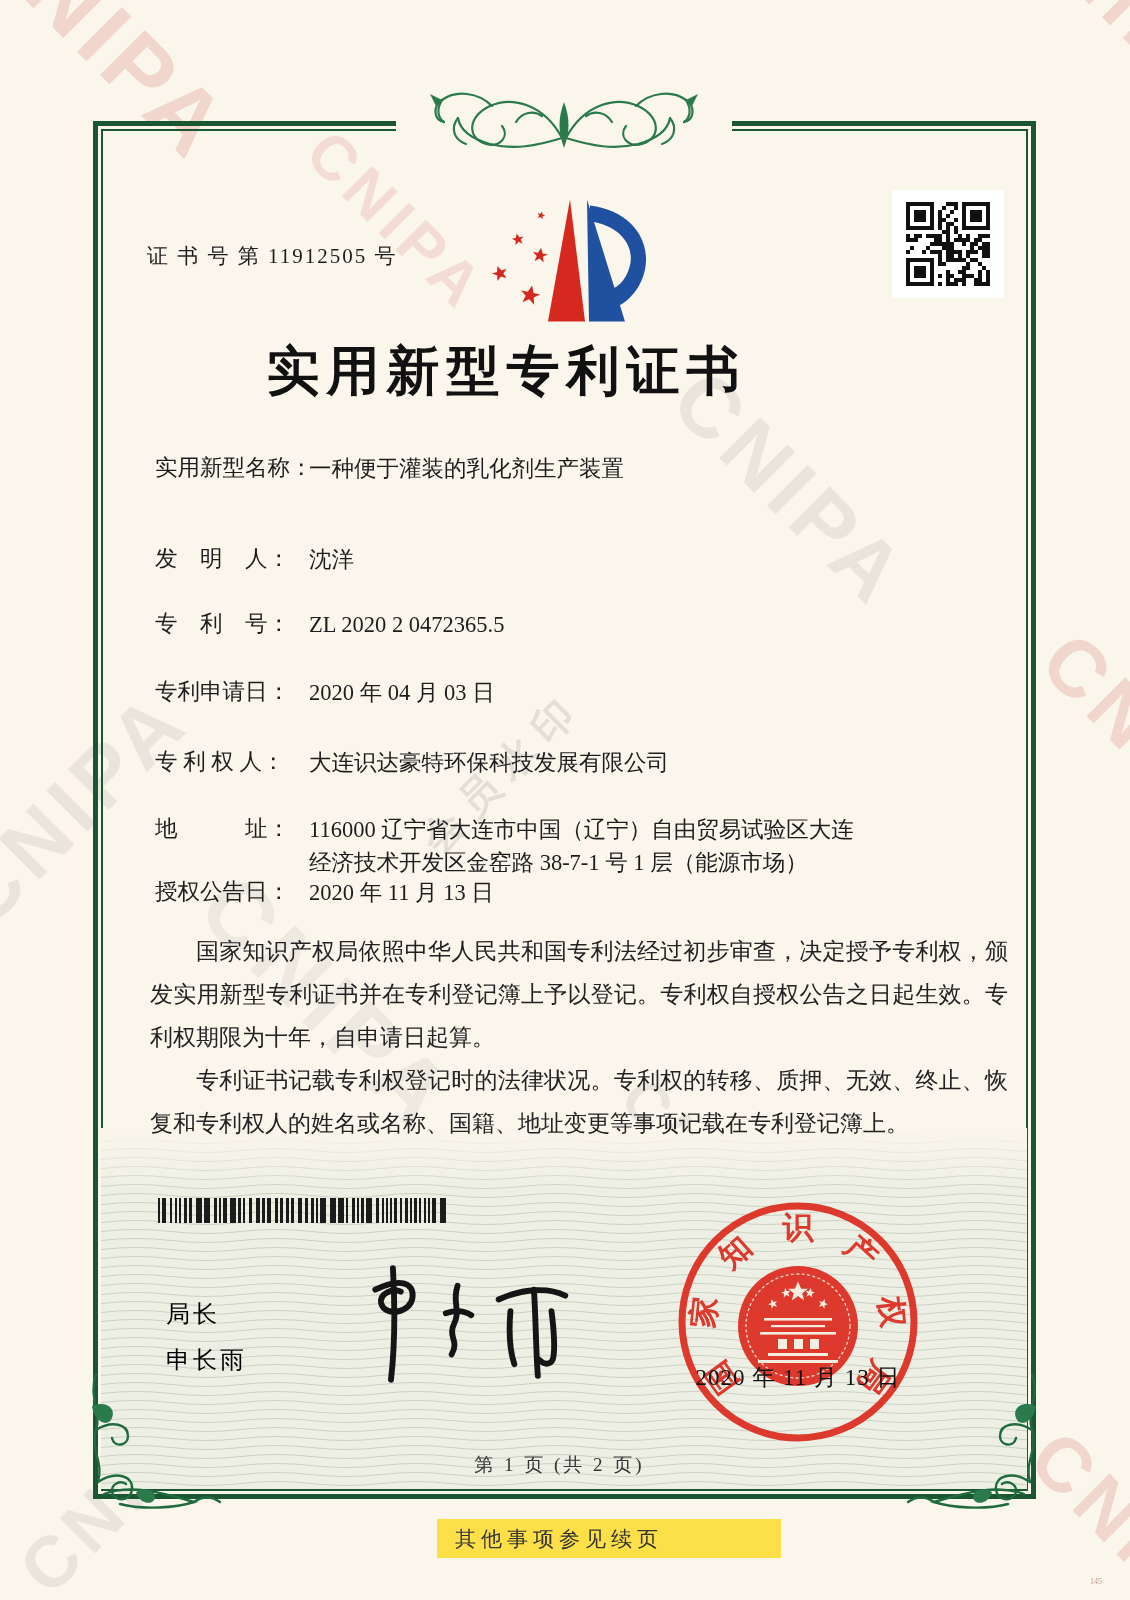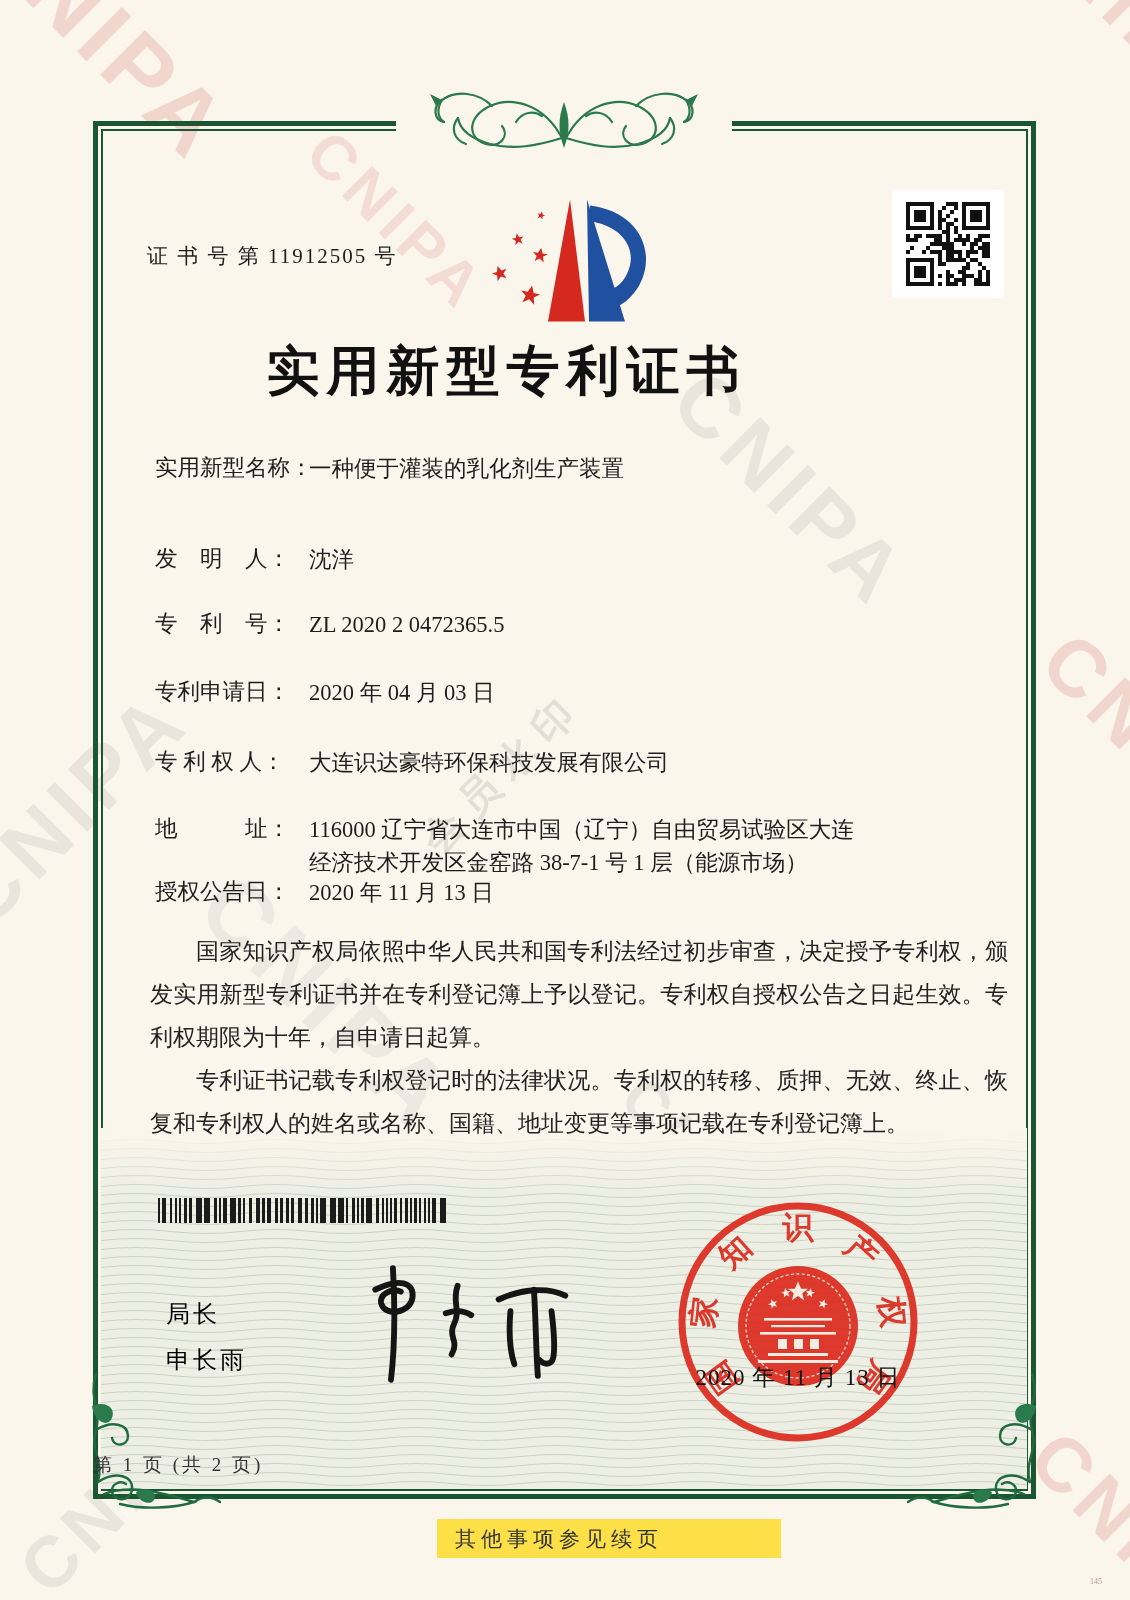--- a/index.html
+++ b/index.html
@@ -50,21 +50,21 @@
   
   .waves{position:absolute;left:101px;top:1128px;width:926px;height:361px;z-index:2;}
   .barcode-box{position:absolute;left:158px;top:1198px;z-index:5;}
   .director{position:absolute;left:166px;top:1298px;z-index:5;
     font-family:"Liberation Sans","DejaVu Sans",sans-serif;font-size:24px;letter-spacing:3px;color:#000000;}
   .director div{margin-bottom:14px;}
   .signature{position:absolute;left:342px;top:1258px;z-index:5;}
   .seal{position:absolute;left:668px;top:1192px;width:260px;height:260px;z-index:5;}
   .seal-date{position:absolute;left:668px;top:1362px;width:260px;text-align:center;
     font-size:23px;letter-spacing:1px;color:#111;z-index:6;}
-  .page-info{position:absolute;left:93px;top:1452px;width:933px;text-align:left;
+  .page-info{position:absolute;left:93px;top:1452px;width:933px;text-align:center;
     font-size:19px;letter-spacing:3px;color:#333;z-index:5;}
   .note{
     position:absolute;left:437px;top:1519px;width:344px;height:39px;background:#fde047;z-index:5;
     display:flex;align-items:center;padding-left:18px;box-sizing:border-box;
     font-size:21px;letter-spacing:5px;color:#333;
   }
   .corner-code{position:absolute;left:1090px;top:1577px;font-size:8px;color:#bb9a92;z-index:5;}
 </style>
 </head>
 <body>

